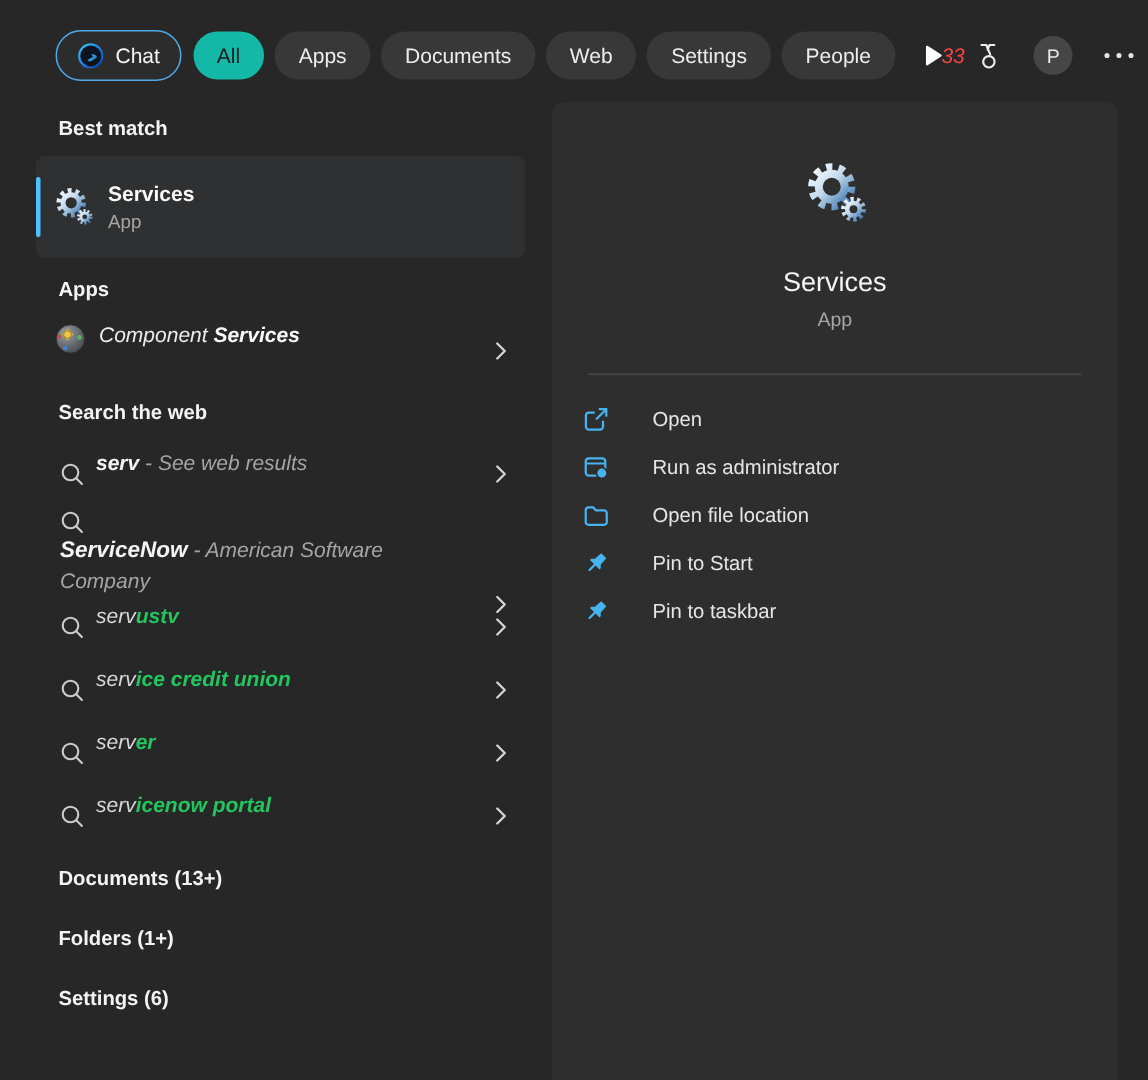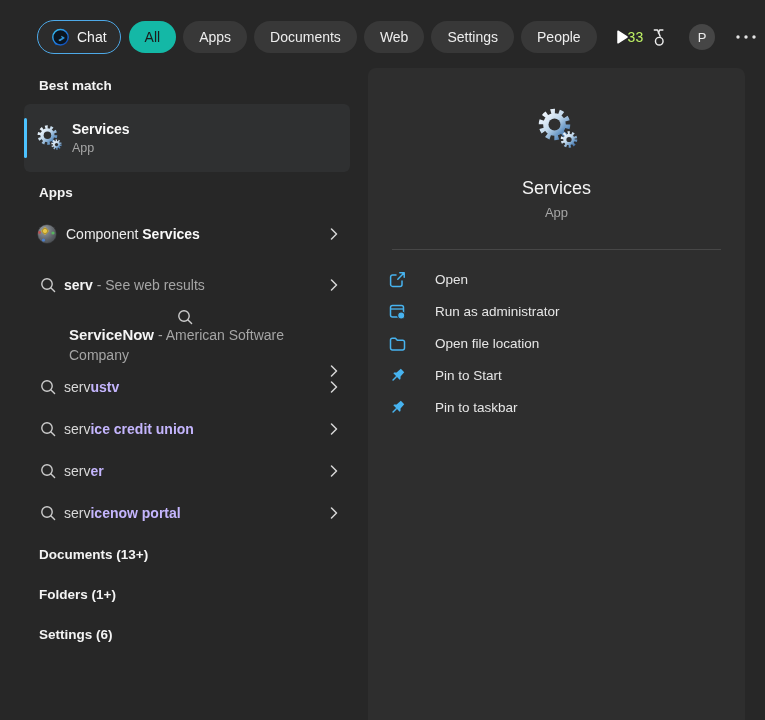--- a/index.html
+++ b/index.html
@@ -20,52 +20,52 @@
   .chat-pill span { font-size:14px; color:#f4f4f4; }
   .pill { height:32px; padding:0 16px; border-radius:16px; background:#383838;
           display:flex; align-items:center; font-size:14px; color:#ededed;
           margin-right:7px; cursor:pointer; white-space:nowrap; }
   .pill.active { background:#14b8a6; color:#1b1b1b; }
   .pill-fragment { width:9px; height:32px; background:#383838;
                    border-radius:16px 0 0 16px; margin-right:13px; }
   .play-btn { display:flex; align-items:center; justify-content:center; width:18px; height:24px; cursor:pointer; }
   .tb-right { margin-left:auto; display:flex; align-items:center; }
   .rewards { display:flex; align-items:center; gap:6px; cursor:pointer; }
-  .rewards .count { font-size:14px; color:#bef264; }
+  .rewards .count { font-size:14px; color:#ef4444;font-style:italic; }
   .avatar { width:26px; height:26px; border-radius:50%; background:#464646;
             display:flex; align-items:center; justify-content:center;
             font-size:13px; color:#eaeaea; margin-left:21px; cursor:pointer; }
   .more-dots { margin-left:21px; display:flex; align-items:center; cursor:pointer; }
   .bing-logo { margin-left:16px; display:flex; align-items:center; cursor:pointer; }
 
   
   .left-col { position:absolute; left:24px; top:0; width:326px; }
   .sec-header { font-size:13.5px; font-weight:bold; color:#f4f4f4; height:18px; line-height:18px;padding-left:15px; }
   .h-best { margin-top:77px; }
   .best-item { position:relative; margin-top:9px; height:68px; background:#2f3031;
                border-radius:6px; display:flex; align-items:center; padding-left:10px; cursor:pointer; }
   .best-accent { position:absolute; left:0; top:14px; width:3px; height:40px;
                  border-radius:2px; background:#4cc2ff; }
   .best-icon { width:30px; height:30px; margin-right:8px; flex:0 0 auto; }
   .best-text .t1 { font-size:14px; font-weight:bold; color:#fafafa; line-height:18px; }
   .best-text .t2 { font-size:12.5px; color:#a6a6a6; line-height:16px; margin-top:2px; }
   .h-apps { margin-top:12px; }
-  .row { display:flex; align-items:center; height:36px; margin-top:6px;
-         padding-left:16px; padding-right:12px; cursor:pointer; border-radius:4px; }
+  .row { display:flex; height:36px; margin-top:6px;
+         padding-left:16px; padding-right:12px; cursor:pointer; border-radius:4px;font-style:italic; }
   .row .chev { margin-left:auto; display:flex; align-items:center; }
   .app-row { height:38px; margin-top:13px; padding-left:12px; }
   .app-row .label { margin-left:8px; font-size:14px; color:#ececec; }
   .app-row .label b { font-weight:bold; color:#fafafa; }
   .h-stw { margin-top:13px; }
   .srch-ic { flex:0 0 auto; margin-right:8px; display:flex; align-items:center; }
   .row .txt { font-size:14px; line-height:20px; max-width:240px; }
   .row.web .head { font-weight:bold; color:#f5f5f5; }
   .row.web .tail { color:#a5a5a5; }
   .row.sugg .head { color:#d8d8d8; }
-  .row.sugg .tail { font-weight:bold; color:#c4b5fd; }
+  .row.sugg .tail { font-weight:bold; color:#22c55e; }
   .row-serv { margin-top:14px; }
   .row-now { height:56px; margin-top:6px;flex-direction:column; }
   .row-now .head { font-size:15px; }
   .row-ustv { margin-top:4px; }
   .footer-h { margin-top:22px; cursor:pointer; }
   .footer-h.first { margin-top:15px; }
 
   
   .card { position:absolute; left:368px; top:68px; width:377px; height:652px;
           background:#2e2e2e; border-radius:8px 8px 0 0;
@@ -209,20 +209,21 @@
       <circle cx="3.6" cy="9.5" r="1.4" fill="#c05050"></circle>
     </svg>
     <span class="label"><span>Component </span><b>Services</b></span>
     <span class="chev">
       <svg width="8" height="12" viewBox="0 0 8 12">
           <use href="#chev-sym"></use>
         </svg>
     </span>
   </div>
 
+  <div class="sec-header h-stw">Search the web</div>
 
   <div class="row web row-serv">
     <span class="srch-ic">
       <svg width="16" height="16" viewBox="0 0 16 16">
           <use href="#search-sym"></use>
         </svg>
       </span>
     <span class="txt"><span class="head">serv</span><span class="tail"> - See web results</span></span>
     <span class="chev">
       <svg width="8" height="12" viewBox="0 0 8 12">

